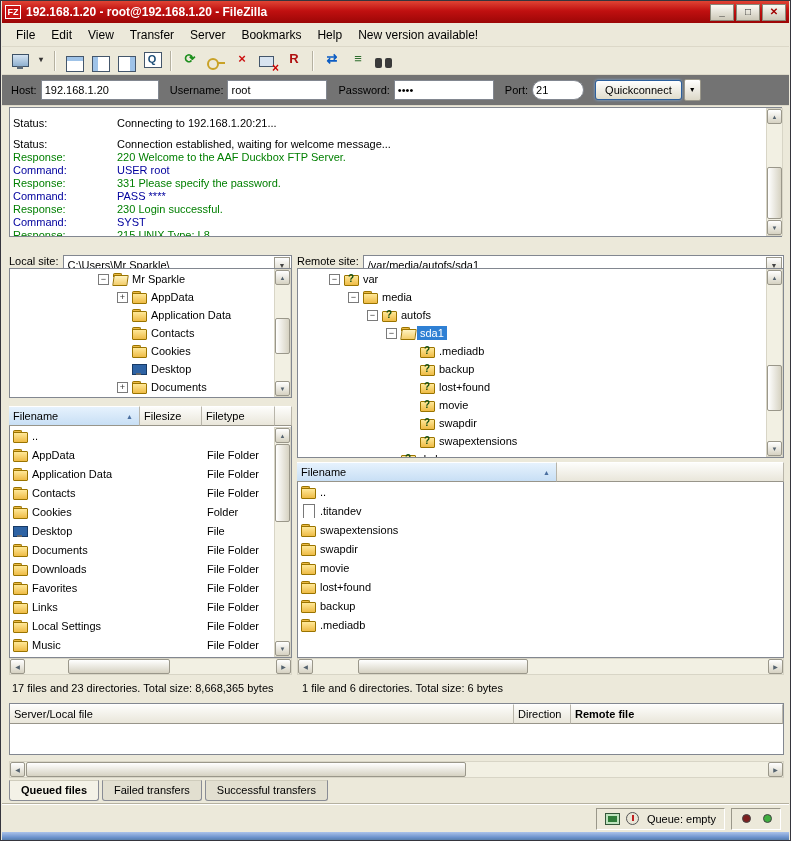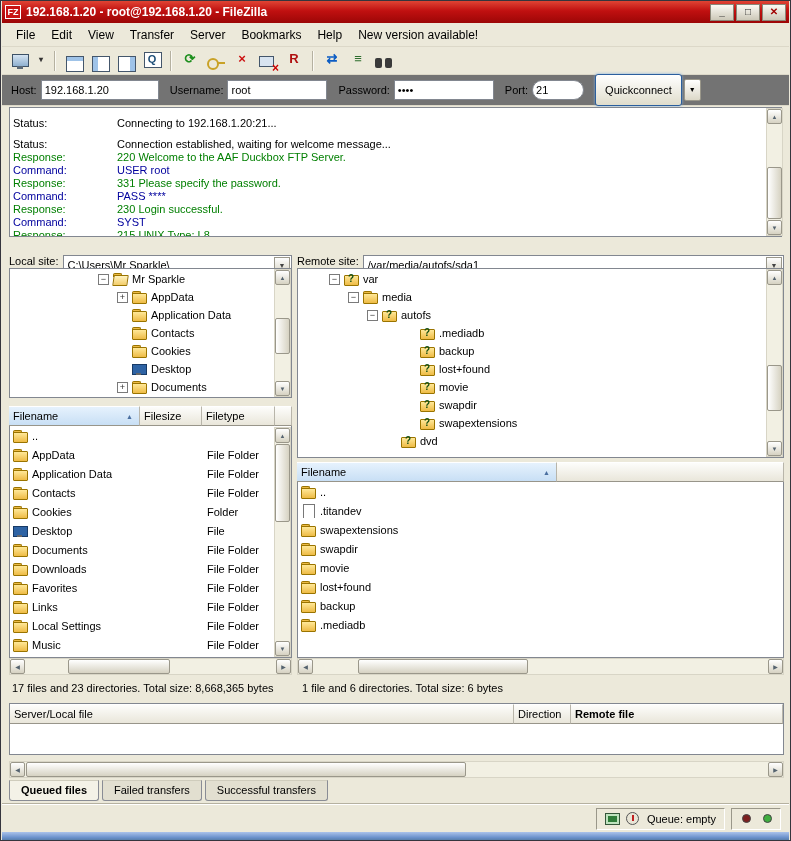--- a/index.html
+++ b/index.html
@@ -42,21 +42,21 @@
   .art-key::after{content:"";position:absolute;left:13px;top:10px;width:8px;height:2px;background:#c9a227;box-shadow:4px 2px 0 -1px #c9a227;}
   .art-disconnect::before{content:"";position:absolute;left:3px;top:4px;width:13px;height:9px;background:#d8e4f0;border:1px solid #44566b;}
   .art-disconnect::after{content:"\00d7";position:absolute;right:1px;bottom:0;color:#c00;font:bold 12px/12px "Liberation Sans",sans-serif;}
   .art-binoculars::before{content:"";position:absolute;left:3px;top:6px;width:7px;height:10px;background:#3a3a3a;border-radius:2px;}
   .art-binoculars::after{content:"";position:absolute;left:13px;top:6px;width:7px;height:10px;background:#3a3a3a;border-radius:2px;}
   
   #qcbar{position:absolute;left:1px;right:1px;top:74px;height:31px;background:#737373;display:flex;
     align-items:center;padding-left:9px;font-size:11px;border-bottom:1px solid #dcd8c8;}
   #qcbar label{margin-right:4px;white-space:nowrap;}
   input.qc{height:20px;border:1px solid #828790;font:11px "Liberation Sans",sans-serif;padding:0 3px;background:#fff;margin-right:11px;}
-  .qcbtn{height:32px;padding:0 9px;font:11px "Liberation Sans",sans-serif;background:linear-gradient(#ffffff,#e0ddcc);
+  .qcbtn{height:20px;padding:0 9px;font:11px "Liberation Sans",sans-serif;background:linear-gradient(#ffffff,#e0ddcc);
     border:1px solid #2b5f9e;box-shadow:0 0 3px #7aa9dd;border-radius:3px;margin-right:2px;}
   .qcarrow{width:17px;height:22px;background:linear-gradient(#ffffff,#dcd8c8);border:1px solid #9a978a;
     font-size:7px;line-height:20px;text-align:center;border-radius:2px;}
   
   #logpane{position:absolute;left:8px;right:8px;top:106px;height:130px;background:#fff;
     border:1px solid #828790;overflow:hidden;padding:1px 20px 0 3px;}
   .logline{display:flex;height:13px;line-height:13px;font-size:11px;white-space:nowrap;}
   .loglabel{width:104px;flex:none;}
   .logline.status{color:#000;margin-top:8px;}
   .logline.command{color:#00009d;}
@@ -509,20 +509,25 @@
         <span class="ico folder"></span>
         <span class="tlabel">media</span>
       </div>
 
       <div class="trow" style="padding-left: 69px;">
         <span class="exp minus"></span>
         <span class="ico folder-q"></span>
         <span class="tlabel">autofs</span>
       </div>
 
+      <div class="trow" style="padding-left: 88px;">
+        <span class="exp minus"></span>
+        <span class="ico folder-open"></span>
+        <span class="tlabel selected">sda1</span>
+      </div>
 
       <div class="trow" style="padding-left: 107px;">
         <span class="exp none"></span>
         <span class="ico folder-q"></span>
         <span class="tlabel">.mediadb</span>
       </div>
 
       <div class="trow" style="padding-left: 107px;">
         <span class="exp none"></span>
         <span class="ico folder-q"></span>

